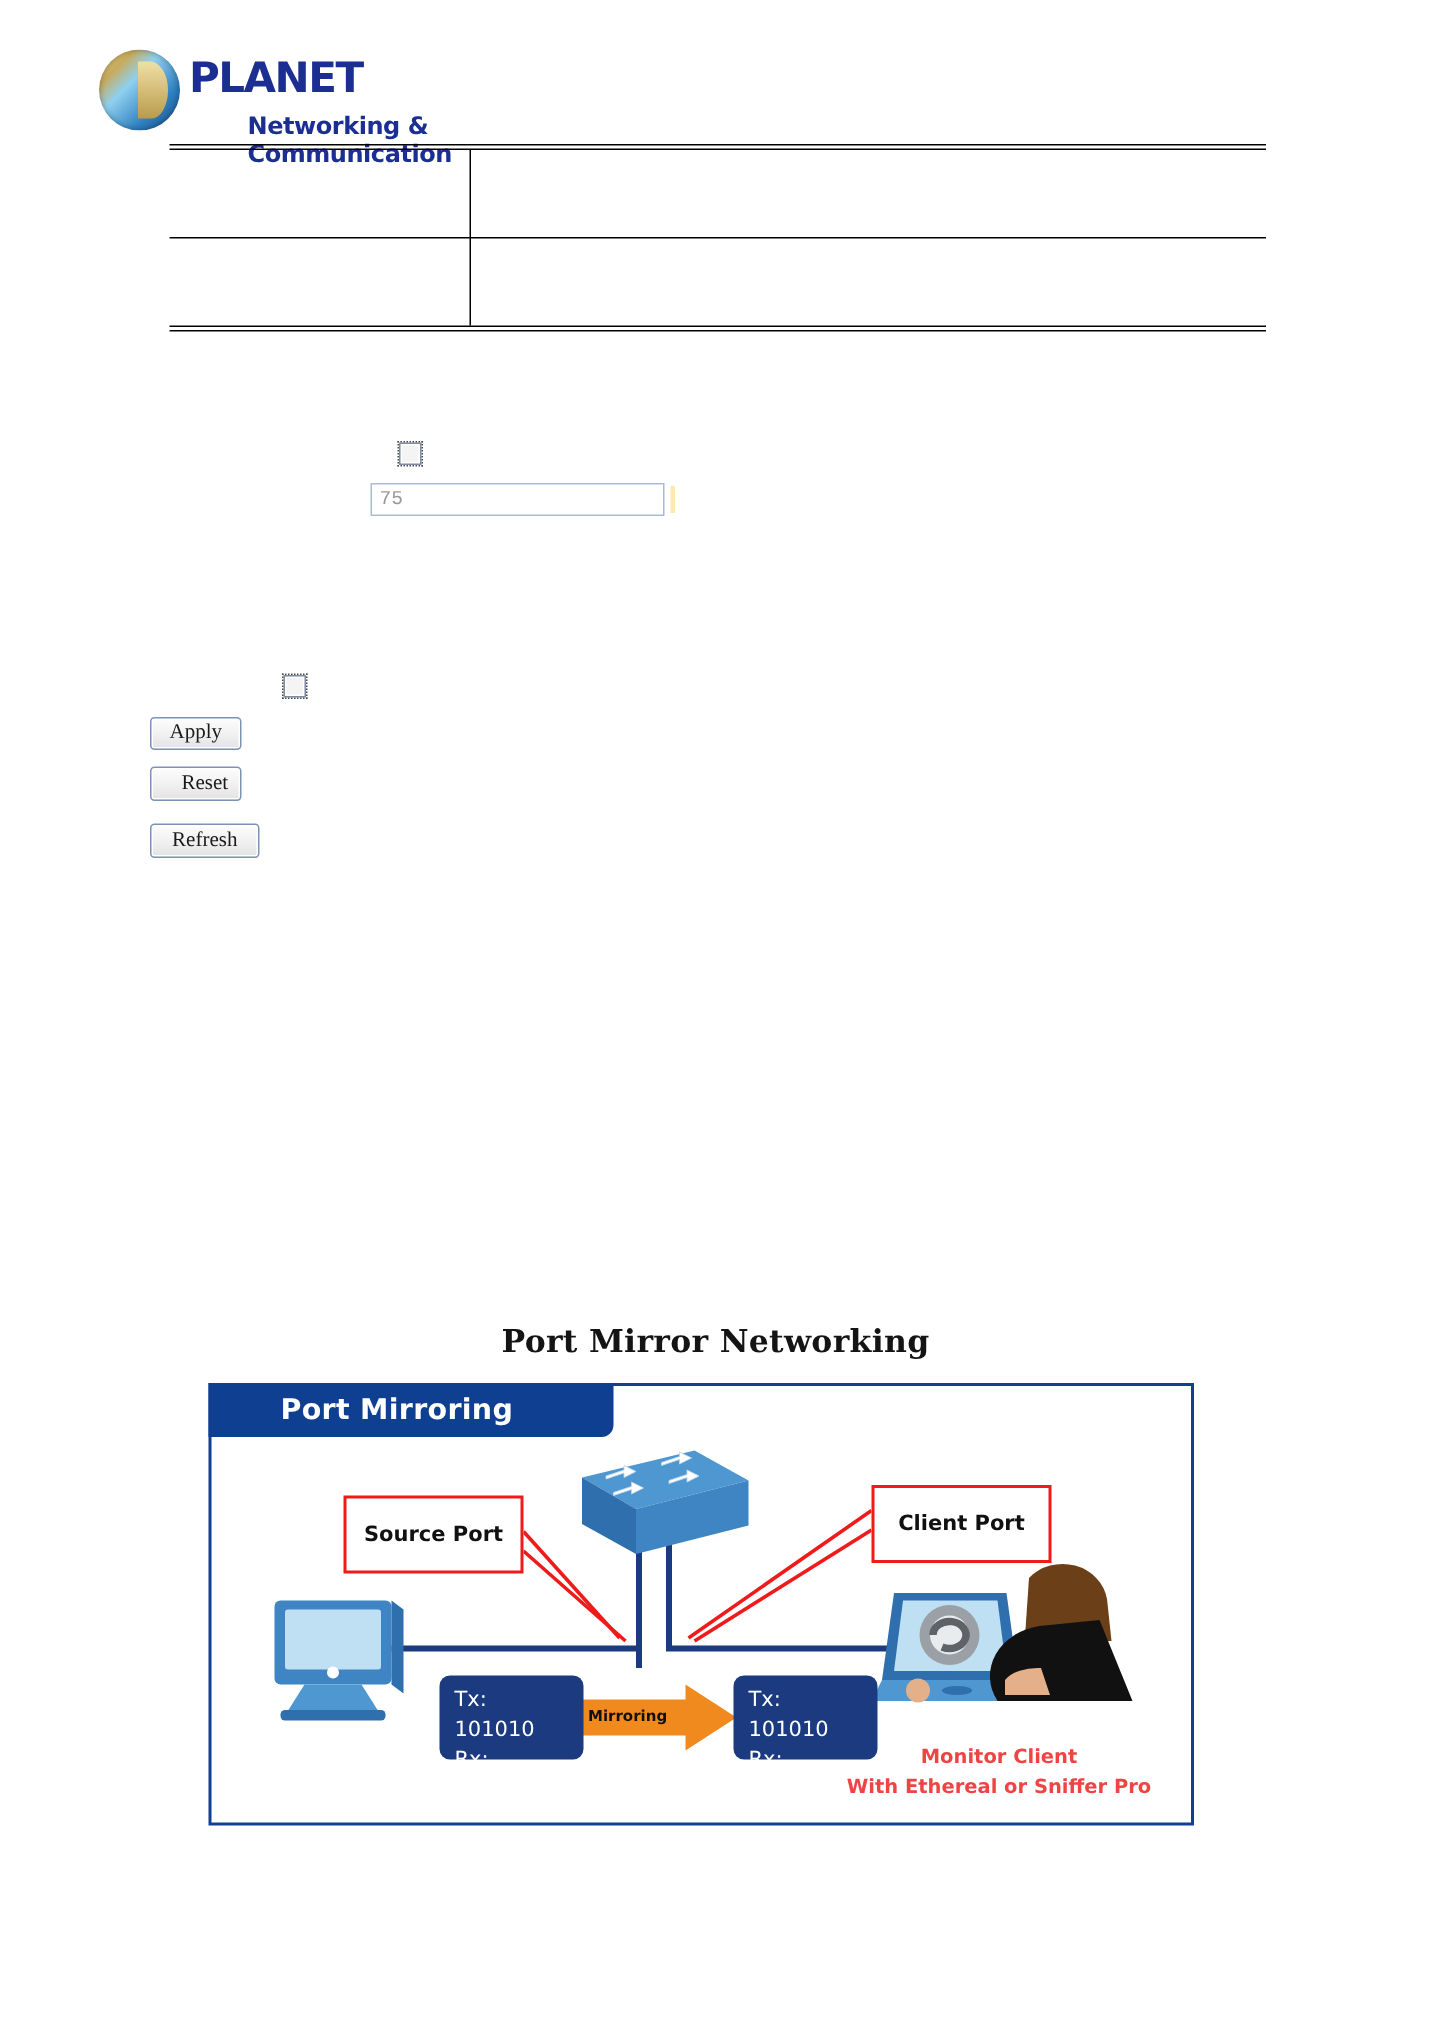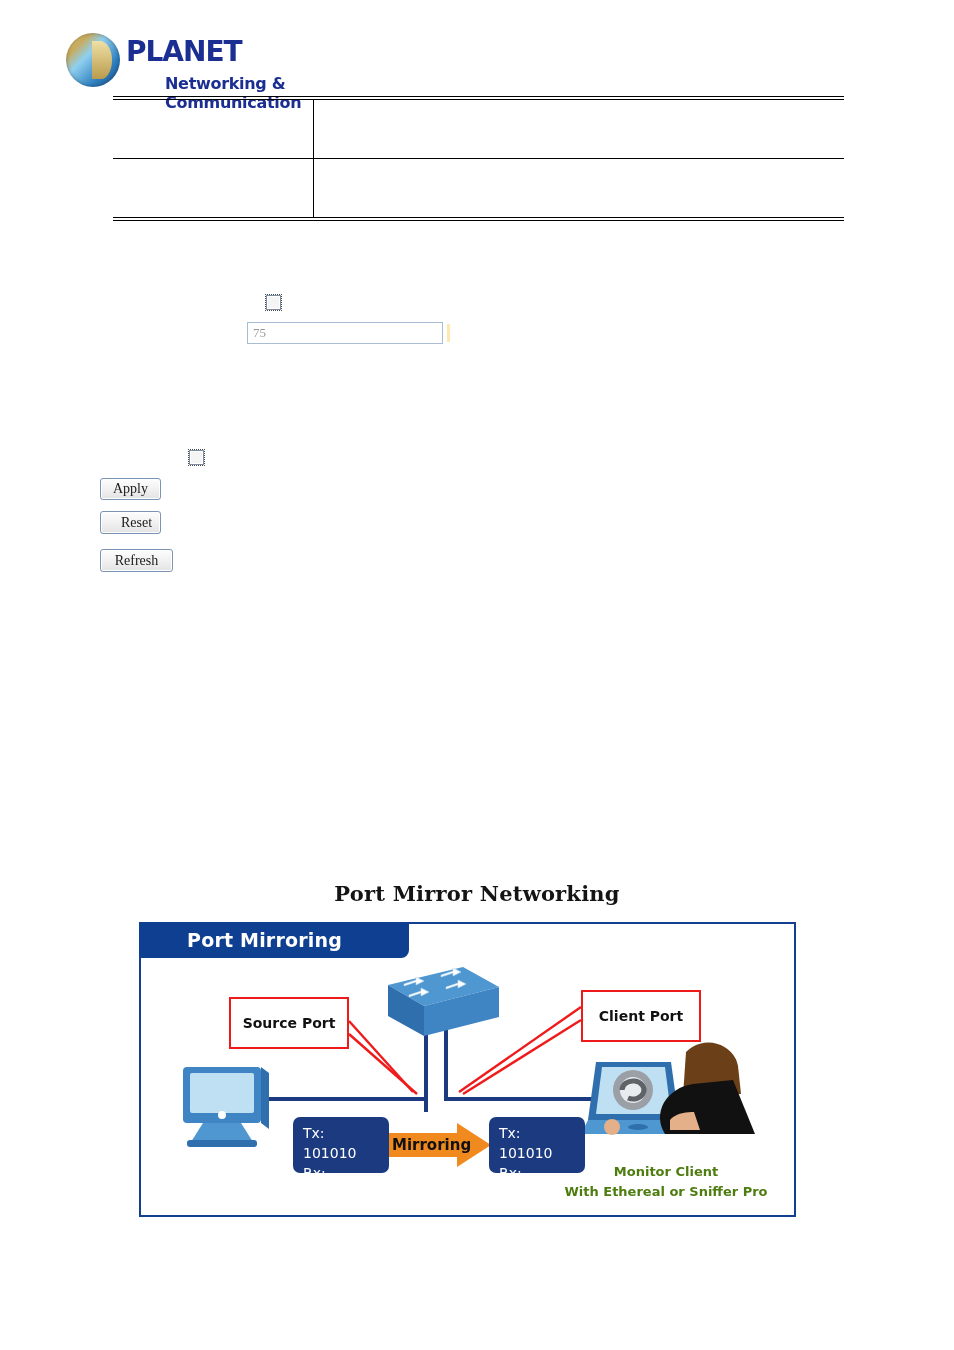--- a/index.html
+++ b/index.html
@@ -127,21 +127,21 @@
 
   .txt-input {
     position: absolute;
     left: 247px;
     top: 322px;
     width: 196px;
     height: 22px;
     border: 1px solid #a8bcd4;
     background: #ffffff;
     box-sizing: border-box;
-    font-family: Liberation Serif, serif;
+    font-family: Liberation Mono, monospace;
     font-size: 13px;
     color: #9a9a9a;
     padding: 0 5px;
     line-height: 20px;
   }
   .caret-mark {
     position: absolute;
     left: 447px;
     top: 324px;
     width: 3px;
@@ -247,37 +247,37 @@
   #databox-right { left: 348px; top: 193px; width: 96px; height: 56px; }
 
   .mirroring-label {
     position: absolute;
     left: 251px;
     top: 210px;
     width: 72px;
     height: 14px;
     font-family: "DejaVu Sans", sans-serif;
     font-weight: bold;
-    font-size: 15px;
+    font-size: 10px;
     color: #111111;
     text-align: left;
     line-height: 22px;
     z-index: 3;
   }
 
   .client-caption {
     position: absolute;
     left: 400px;
     top: 238px;
     width: 250px;
     text-align: center;
     font-family: "DejaVu Sans", sans-serif;
     font-weight: bold;
     font-size: 13px;
-    color: #4d7c0f;
+    color: #ef4444;
     line-height: 20px;
   }
 </style>
 </head>
 <body>
 
 <div class="logo-wrap">
   <div class="logo-globe"></div>
   <div class="logo-text">PLANET</div>
   <div class="logo-sub">Networking &amp; Communication</div>

